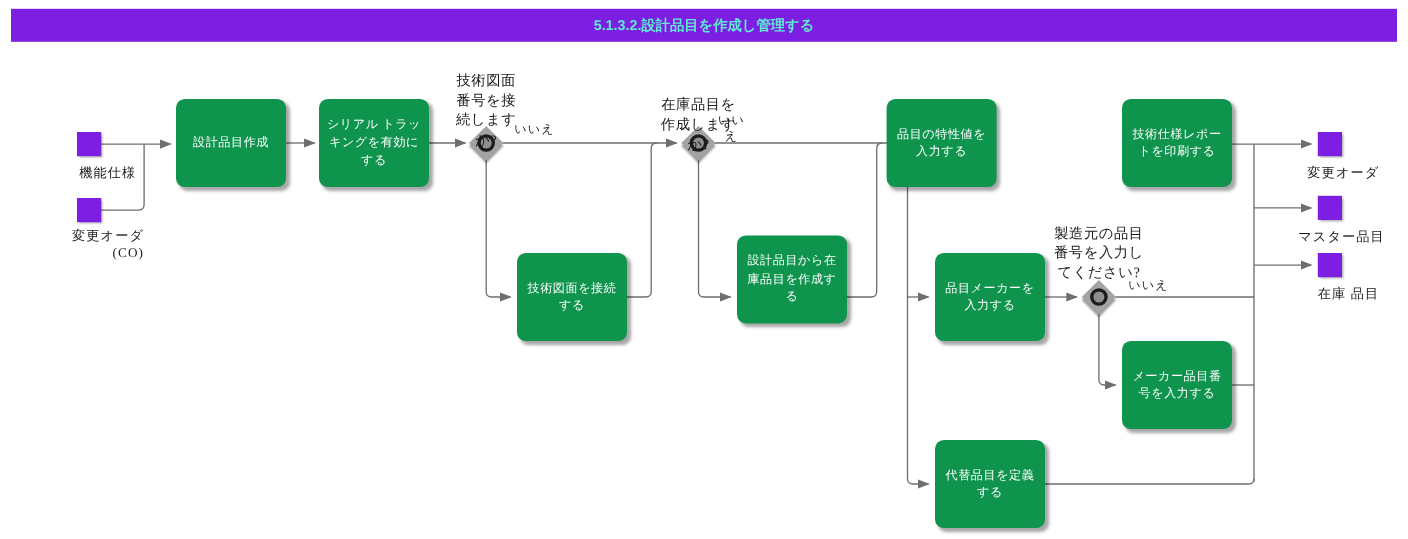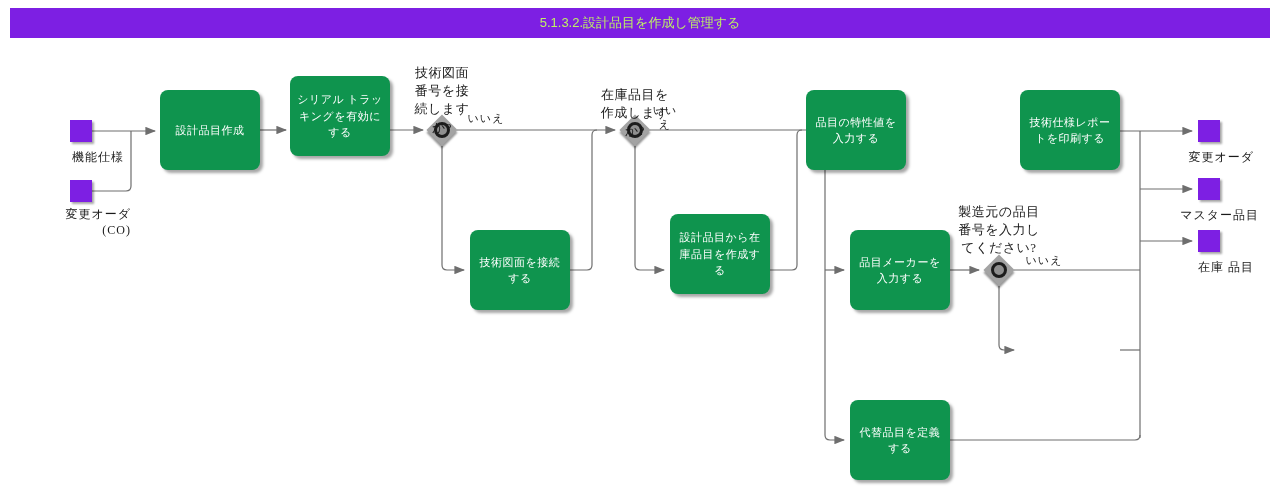--- a/index.html
+++ b/index.html
@@ -1,20 +1,20 @@
 <!DOCTYPE html>
 <html><head>
 <meta charset="utf-8">
 <style>
   html,body{margin:0;padding:0;background:#ffffff;}
   .canvas{position:relative;width:1280px;height:490px;background:#ffffff;overflow:hidden;
           font-family:"Liberation Serif",serif;color:#1a1a1a;}
   .titlebar{position:absolute;left:10px;top:8px;width:1260px;height:30px;background:#7d1fe3;
             display:flex;align-items:center;justify-content:center;}
-  .titlebar span{font-family:"Liberation Sans",sans-serif;font-weight:normal;font-size:13px;color:#bef264;text-align:right;}
+  .titlebar span{font-family:"Liberation Sans",sans-serif;font-weight:bold;font-size:13px;color:#5eead4;text-align:right;}
   svg.wires{position:absolute;left:0;top:0;width:1280px;height:490px;}
   .task{position:absolute;width:100px;height:80px;background:#0f944e;border-radius:8px;
         color:#fff;font-size:11px;letter-spacing:.5px;line-height:1.5;text-align:center;
         display:flex;align-items:center;justify-content:center;padding:0 4px;box-sizing:border-box;
         box-shadow:3px 3px 3px rgba(0,0,0,.35);}
   .sq{position:absolute;width:22px;height:22px;background:#7d1fe3;box-shadow:2px 2px 2px rgba(0,0,0,.35);}
   .lbl{position:absolute;font-size:12px;letter-spacing:1px;text-align:right;line-height:1.35;}
   .qlbl{position:absolute;font-size:13px;letter-spacing:.5px;text-align:center;line-height:1.4;}
   .nolbl{position:absolute;font-size:11px;letter-spacing:1px;text-align:center;line-height:1.3;}
   .decision{position:absolute;width:30px;height:30px;}
@@ -65,26 +65,27 @@
 
   <div class="sq" style="left:70px;top:120px"></div>
   <div class="lbl" style="left:38px;top:149px;width:86px">機能仕様</div>
   <div class="sq" style="left:70px;top:180px"></div>
   <div class="lbl" style="left:31px;top:206px;width:100px">
     <span>変更オーダ</span><br>
     <span>(CO)</span>
   </div>
 
   <div class="task" style="left:160px;top:90px">設計品目作成</div>
-  <div class="task" style="left:290px;top:76px">シリアル トラッキングを有効にする</div>
+  <div class="task" style="left:290px;top:90px">シリアル トラッキングを有効にする</div>
   <div class="task" style="left:470px;top:230px">技術図面を接続する</div>
   <div class="task" style="left:670px;top:214px">設計品目から在庫品目を作成する</div>
   <div class="task" style="left:806px;top:90px">品目の特性値を入力する</div>
   <div class="task" style="left:1020px;top:90px">技術仕様レポートを印刷する</div>
   <div class="task" style="left:850px;top:230px">品目メーカーを入力する</div>
+  <div class="task" style="left:1020px;top:310px">メーカー品目番号を入力する</div>
   <div class="task" style="left:850px;top:400px">代替品目を定義する</div>
 
   <div class="decision" style="left:427px;top:115px">
     <div class="diamond"></div>
     <div class="gcircle"></div>
   </div>
   <div class="decision" style="left:620px;top:115px">
     <div class="diamond"></div>
     <div class="gcircle"></div>
   </div>

